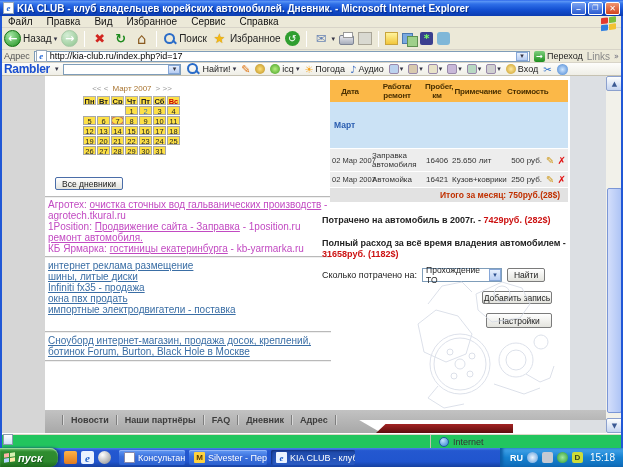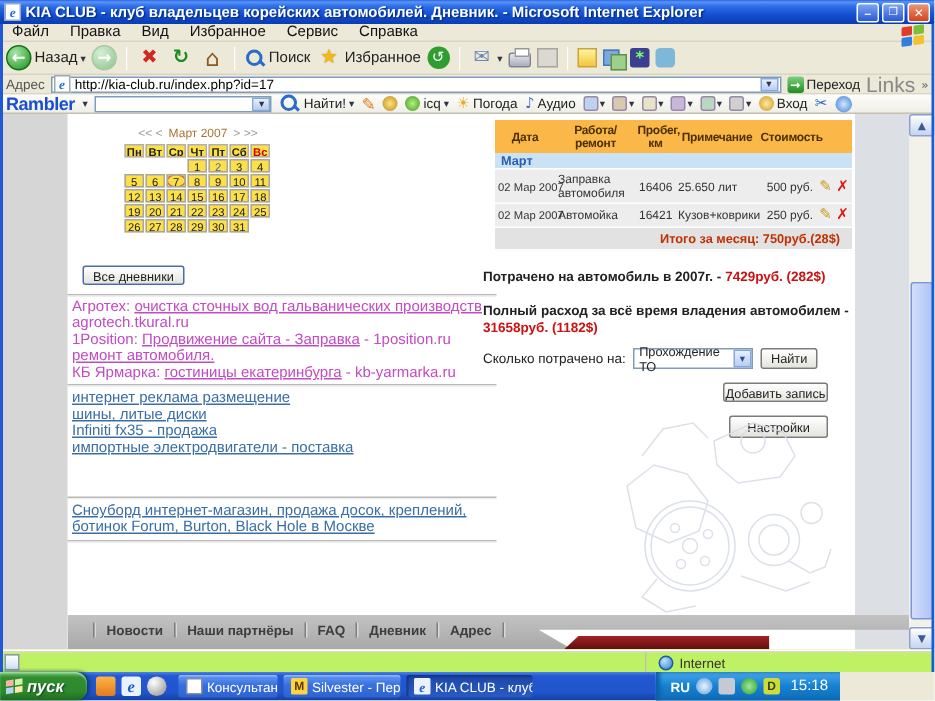--- a/index.html
+++ b/index.html
@@ -48,21 +48,21 @@
 .lens::before{content:"";position:absolute;left:1px;top:1px;width:7px;height:7px;border:2px solid #2a6cc8;border-radius:50%}
 .lens::after{content:"";position:absolute;left:9px;top:9px;width:5px;height:2px;background:#2a6cc8;transform:rotate(45deg)}
 
 .addressbar{position:absolute;left:0;top:50px;width:623px;height:13px;background:#ece9d8;border-bottom:1px solid #d8d4c8;display:flex;align-items:center;gap:4px;padding:0 4px;z-index:20}
 .addr-label{color:#555;font-size:9px}
 .addr-input{flex:1;height:11px;background:#fff;border:1px solid #7f9db9;display:flex;align-items:center;gap:3px;padding:0 1px;font-size:9px;color:#000}
 .addr-input .url{flex:1;white-space:nowrap;overflow:hidden}
 .addr-dd{width:12px;height:9px;background:linear-gradient(#e7f0fd,#b7cdf2);border:1px solid #86a7d8;display:flex;align-items:center;justify-content:center}
 .go{display:flex;align-items:center;gap:2px;font-size:9px;color:#222}
 .go-ic{width:11px;height:11px;border-radius:2px;background:linear-gradient(#7ed07e,#1e8f1e);color:#fff;display:flex;align-items:center;justify-content:center;font:bold 8px "DejaVu Sans",sans-serif}.go-ic::after{content:"→"}
-.links-lbl{color:#888;font-size:14px}
+.links-lbl{color:#888;font-size:10px}
 .chev{color:#667;font-family:"DejaVu Sans",sans-serif;font-size:8px}.chev::after{content:"»"}
 
 .rambler{position:absolute;left:0;top:63px;width:623px;height:13px;background:linear-gradient(#fdfdfb,#efeee6);border-bottom:1px solid #c6c2b2;display:flex;align-items:center;gap:5px;padding:0 4px;z-index:20}
 .r-logo{color:#1a4fd0;font-weight:bold;font-size:12px;letter-spacing:-.3px}
 .r-input{width:118px;height:11px;background:#fff;border:1px solid #7f9db9;display:flex;align-items:center}
 .r-input .addr-dd{margin-left:auto}
 .r-item{display:flex;align-items:center;gap:2px;font-size:9px;color:#222;white-space:nowrap}
 .ic-pencil{color:#e07818;font-family:"DejaVu Sans",sans-serif;font-size:11px}.ic-pencil::after{content:"✎"}
 .ic-paw{width:10px;height:10px;border-radius:50%;background:radial-gradient(#ffe27a,#b98a1d)}
 .ic-flower{width:10px;height:10px;border-radius:50%;background:radial-gradient(#b6f07e,#3f9a20)}
@@ -102,21 +102,21 @@
 .divider{position:absolute;left:45px;width:286px;height:2px;border-top:1px solid #b9b9b9;border-bottom:1px solid #efefef}
 .ad{position:absolute;left:48px;width:280px;font-size:10px;line-height:11px}
 .mg{color:#c24ac2}
 .mg-link{color:#c24ac2;text-decoration:underline}
 .blue-link{color:#3a6ea5;text-decoration:underline;display:block}
 .blue-inline{color:#3a6ea5;text-decoration:underline}
 
 .diary{position:absolute;left:322px;top:4px;width:248px}
 .d-table{border-collapse:collapse;table-layout:fixed;width:238px;margin-left:8px;font-size:8px}
 .d-table th{background:#fbb848;color:#4a3000;font-size:8px;font-weight:bold;padding:2px 1px;text-align:center;letter-spacing:-.2px}
-.d-table tr.month td{background:#cbe2f5;color:#2a5db0;font-weight:bold;font-size:8.5px;padding:0 4px;text-align:left}
+.d-table tr.month td{background:#cbe2f5;color:#2a5db0;font-weight:bold;font-size:8.5px;padding:18px 4px;text-align:left}
 .d-table tbody td{background:#ededed;padding:2px 2px;color:#333;border-bottom:1px solid #fff;vertical-align:middle}
 .d-table td.num{text-align:left;white-space:nowrap}
 .d-table td.cost{text-align:right;white-space:nowrap}
 .d-table td.dt{white-space:nowrap;font-size:7.5px}
 .d-table tr.total td{background:#e2e2e2;color:#c03000;font-weight:bold;font-size:8.5px;text-align:right;padding:2px 8px}
 .acts{display:flex;gap:3px;align-items:center;justify-content:center}
 .edit-ic{color:#cf9a1d;font-family:"DejaVu Sans",sans-serif;font-size:10px}.edit-ic::after{content:"✎"}
 .del-ic{color:#e01111;font-weight:bold;font-style:italic;font-family:"DejaVu Sans",sans-serif;font-size:10px}.del-ic::after{content:"✗"}
 .spent{margin:12px 0 0 0;font-size:9px;font-weight:bold;color:#222;line-height:11px;width:246px}
 .spent .red{color:#cc1111}
@@ -129,26 +129,26 @@
 .set-btn{width:66px;height:15px}
 
 .engine{position:absolute;left:398px;top:188px;opacity:.85}
 
 .f-gray{position:absolute;left:45px;top:334px;width:561px;height:23px;background:linear-gradient(#c2c2c2,#a8a8a8);clip-path:polygon(0 0,100% 0,100% 43%,56% 43%,60% 100%,0 100%)}
 .f-nav{position:absolute;left:62px;top:339px;display:flex;align-items:center;font-size:9px;font-weight:bold;color:#3d3d3d}
 .f-nav span.nav{padding:0 7px;white-space:nowrap}
 .fsep{width:2px;height:10px;border-left:1px solid #7e7e7e;border-right:1px solid #d8d8d8}
 .maroon{position:absolute;left:376px;top:348px;width:137px;height:9px;background:linear-gradient(180deg,#a32424,#5f0d0d);clip-path:polygon(7% 0,100% 0,100% 100%,0 100%)}
 
-.statusbar{position:absolute;left:0;top:433px;width:623px;height:15px;background:#bef264;border-top:1px solid #fff;box-shadow:inset 0 1px 0 #dcd8c8;display:flex;align-items:center;padding:0 3px;font-size:9px;color:#333;z-index:30}
+.statusbar{position:absolute;left:0;top:433px;width:623px;height:15px;background:#22c55e;border-top:1px solid #fff;box-shadow:inset 0 1px 0 #dcd8c8;display:flex;padding:0 3px;font-size:9px;color:#333;z-index:30}
 .st-icon{width:10px;height:11px;border:1px solid #8a9ab0;background:linear-gradient(#ffffff,#cfe0f5)}
 .st-right{position:absolute;left:430px;top:1px;height:13px;display:flex;align-items:center;gap:4px;border-left:1px solid #c5c1b2;padding-left:8px}
 .globe{width:10px;height:10px;border-radius:50%;background:radial-gradient(circle at 35% 30%,#bfe3ff,#2f7fd0);border:1px solid #1d5a9e}
 
-.taskbar{position:absolute;left:0;top:448px;width:560px;height:19px;background:linear-gradient(180deg,#4b82e8 0%,#2458d0 14%,#2055ce 72%,#16409f 100%);display:flex;align-items:center;z-index:40}
+.taskbar{position:absolute;left:0;top:448px;width:623px;height:19px;background:linear-gradient(180deg,#4b82e8 0%,#2458d0 14%,#2055ce 72%,#16409f 100%);display:flex;align-items:center;z-index:40}
 .start{width:58px;height:19px;background:linear-gradient(180deg,#6fc06f 0%,#2f8d2f 20%,#2d892d 70%,#1c6a1c 100%);border-radius:0 8px 8px 0;display:flex;align-items:center;gap:3px;padding:0 8px 0 4px;color:#fff;font-style:italic;font-weight:bold;font-size:11px;text-shadow:1px 1px 1px #14541a;box-shadow:inset 0 1px 1px #9fdf9f,2px 0 3px #123a7e;flex:none}
 .sflag{display:grid;grid-template-columns:5px 5px;grid-template-rows:4px 4px;gap:1px;transform:skewY(-8deg)}
 .sflag i:nth-child(1){background:#ffb3a7}.sflag i:nth-child(2){background:#d6f0b0}.sflag i:nth-child(3){background:#b3d4ff}.sflag i:nth-child(4){background:#ffe9a8}
 .ql{display:flex;gap:4px;margin:0 8px 0 6px;align-items:center}
 .qi{width:13px;height:13px;border-radius:2px;display:flex;align-items:center;justify-content:center}
 .q1{background:linear-gradient(#ffb347,#e07b1f)}
 .q2{background:#eaf2ff;color:#1a5dc8;font:italic bold 11px "Liberation Serif",serif}.q2::after{content:"e"}
 .q3{background:radial-gradient(circle at 35% 30%,#ffffff,#8a8a8a);border-radius:50%}
 .task{height:15px;margin-right:4px;border-radius:2px;background:linear-gradient(180deg,#639af4,#3a70dd 45%,#2d62d0);box-shadow:inset 0 1px 0 #8fb4f7;display:flex;align-items:center;gap:3px;padding:0 5px;color:#fff;font-size:9px;white-space:nowrap;overflow:hidden;flex:none}
 .task.active{background:linear-gradient(180deg,#1d47a6,#2a5bc4);box-shadow:inset 1px 1px 2px #12307a}
@@ -369,20 +369,21 @@
     <p><span class="mg">Агротех:</span> <a class="mg-link">очистка сточных вод гальванических производств</a> <span class="mg">- agrotech.tkural.ru</span></p>
     <p><span class="mg">1Position:</span> <a class="mg-link">Продвижение сайта - Заправка</a> <span class="mg">- 1position.ru</span></p>
     <p><a class="mg-link">ремонт автомобиля.</a></p>
     <p><span class="mg">КБ Ярмарка:</span> <a class="mg-link">гостиницы екатеринбурга</a> <span class="mg">- kb-yarmarka.ru</span></p>
   </div>
   <div class="divider" style="top:180px"></div>
   <div class="ad" style="top:184px">
     <a class="blue-link">интернет реклама размещение</a>
     <a class="blue-link">шины, литые диски</a>
     <a class="blue-link">Infiniti fx35 - продажа</a>
+    <a class="blue-link">окна пвх продать</a>
     <a class="blue-link">импортные электродвигатели - поставка</a>
   </div>
   <div class="divider" style="top:255px"></div>
   <div class="ad" style="top:259px">
     <a class="blue-inline">Сноуборд интернет-магазин, продажа досок, креплений, ботинок Forum, Burton, Black Hole в Москве</a>
   </div>
   <div class="divider" style="top:284px"></div>
 
   <div class="diary">
     <table class="d-table">

